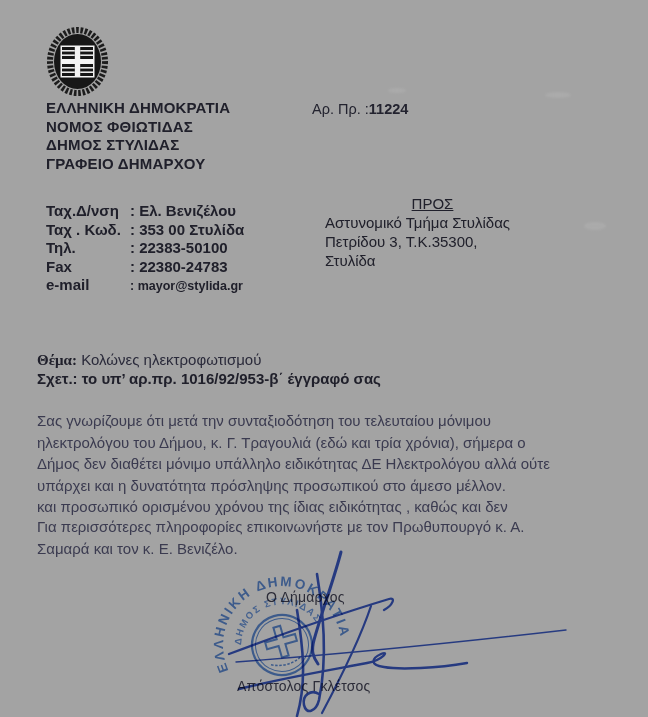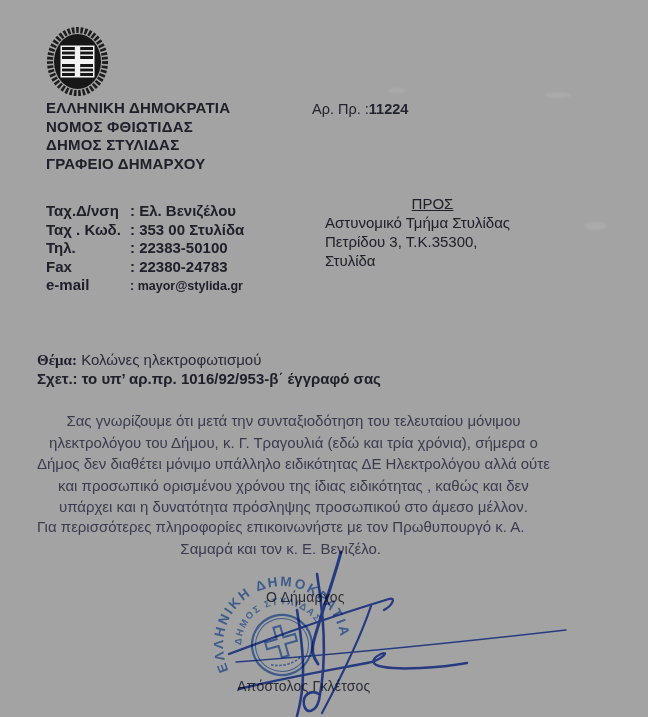--- a/index.html
+++ b/index.html
@@ -15,21 +15,21 @@
   .b{font-weight:bold;}
   .contact-row{font-size:15px;font-weight:bold;line-height:18.6px;color:#20202b;white-space:nowrap;}
   .contact-label{display:inline-block;width:84px;}
   .contact-rest{display:inline-block;}
   .contact-rest.small{font-size:12.5px;}
   .recipient{font-size:15px;font-weight:normal;line-height:19px;color:#20202b;}
   .recipient .to{ text-decoration:underline;text-align:center;display:block;width:100%;}
   .subject-line{font-size:15px;line-height:19px;color:#2a2a3a;}
   .subject-line .lbl{font-weight:bold;color:#20202b;font-family:Liberation Serif, serif;}
   .ref-line{font-size:15px;font-weight:bold;line-height:19px;color:#20202b;}
-  .body-line{font-size:15px;line-height:21.6px;color:#3b3b50;white-space:nowrap;text-align:center;}
+  .body-line{font-size:15px;line-height:21.6px;color:#3b3b50;white-space:nowrap;}
   .sig-caption{font-size:14px;color:#2c2c38;letter-spacing:.2px;}
   .artifact{position:absolute;background:#b9b9b9;opacity:.35;border-radius:50%;filter:blur(1px);}
   svg{display:block;}
   .stamp-wrap{mix-blend-mode:multiply;opacity:.9;}
   .signature-wrap{pointer-events:none;mix-blend-mode:multiply;}
 </style>
 </head>
 <body>
 
 <div class="page">
@@ -99,22 +99,22 @@
   <div class="abs subject-line" style="left:37px;top:350px;">
     <span class="lbl">Θέμα:</span>
     <span>Κολώνες ηλεκτροφωτισμού</span>
   </div>
   <div class="abs ref-line" style="left:37px;top:369px;">Σχετ.: το υπ’ αρ.πρ. 1016/92/953-β΄ έγγραφό σας</div>
 
   <div class="abs" style="left:37px;top:410px;">
     <div class="body-line">Σας γνωρίζουμε ότι μετά την συνταξιοδότηση του τελευταίου μόνιμου</div>
     <div class="body-line">ηλεκτρολόγου του Δήμου, κ. Γ. Τραγουλιά (εδώ και τρία χρόνια), σήμερα ο</div>
     <div class="body-line">Δήμος δεν διαθέτει μόνιμο υπάλληλο ειδικότητας ΔΕ Ηλεκτρολόγου αλλά ούτε</div>
+    <div class="body-line">υπάρχει και η δυνατότητα πρόσληψης προσωπικού στο άμεσο μέλλον.</div>
     <div class="body-line">και προσωπικό ορισμένου χρόνου της ίδιας ειδικότητας , καθώς και δεν</div>
-    <div class="body-line">υπάρχει και η δυνατότητα πρόσληψης προσωπικού στο άμεσο μέλλον.</div>
   </div>
 
   <div class="abs" style="left:37px;top:516px;">
     <div class="body-line">Για περισσότερες πληροφορίες επικοινωνήστε με τον Πρωθυπουργό κ. Α.</div>
     <div class="body-line">Σαμαρά και τον κ. Ε. Βενιζέλο.</div>
   </div>
 
   <div class="abs sig-caption" style="left:266px;top:589px;">Ο Δήμαρχος</div>
   <div class="abs sig-caption" style="left:237px;top:678px;">Απόστολος Γκλέτσος</div>
 

